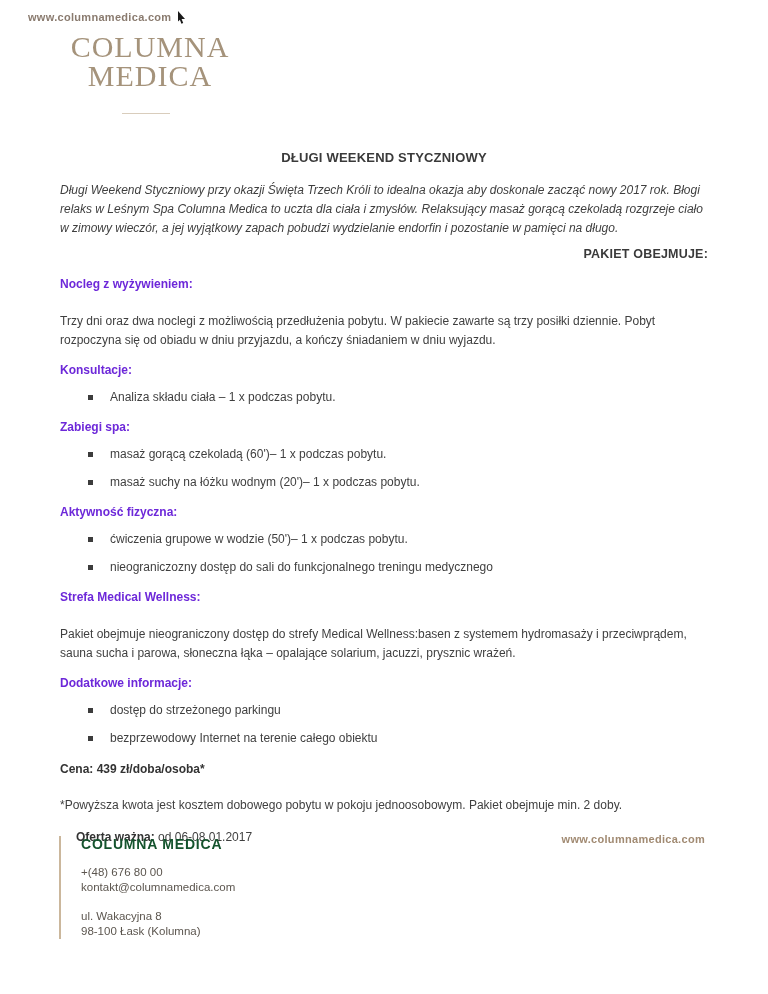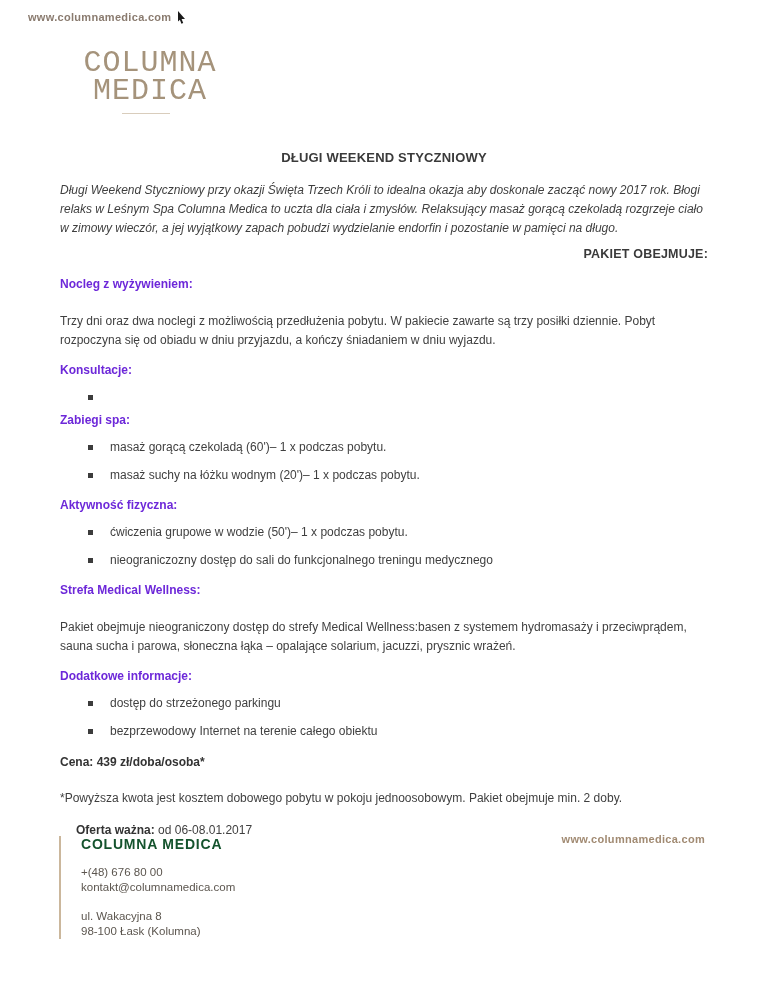--- a/index.html
+++ b/index.html
@@ -15,23 +15,23 @@
   
   .top-url {
     position:absolute; left:28px; top:8px;
     font-size:11px; font-weight:bold; letter-spacing:.3px;
     color:#8a7b6f; display:flex; align-items:center; gap:4px;
   }
   .cursor-glyph { display:inline-block; margin-left:2px; margin-top:3px; }
 
   
   .logo {
-    position:absolute; left:68px; top:48px; width:164px;
+    position:absolute; left:68px; top:32px; width:164px;
     text-align:center; color:#a5937b;
-    font-family:Liberation Mono, monospace;
+    font-family:Liberation Serif, serif;
   }
   .logo-line1 { font-size:30px; line-height:30px; letter-spacing:1px; }
   .logo-line2 { font-size:30px; line-height:27px; letter-spacing:1px; }
   .logo-rule {
     position:absolute; left:122px; top:113px; width:48px; height:0;
     border-top:1px solid #d9cdbc;
   }
 
   
   .content {
@@ -110,20 +110,21 @@
 
     <div class="center-head">PAKIET OBEJMUJE:</div>
 
     <h3 class="sec">Nocleg z wyżywieniem:</h3>
     <p class="body">Trzy dni oraz dwa noclegi z możliwością przedłużenia pobytu. W pakiecie zawarte są trzy posiłki dziennie. Pobyt rozpoczyna się od obiadu w dniu przyjazdu, a kończy śniadaniem w dniu wyjazdu.</p>
 
     <h3 class="sec">Konsultacje:</h3>
     <ul class="blist">
       <li>
         <span class="sq"></span>
+        <span>Analiza składu ciała – 1 x podczas pobytu.</span>
       </li>
     </ul>
 
     <h3 class="sec">Zabiegi spa:</h3>
     <ul class="blist">
       <li>
         <span class="sq"></span>
         <span>masaż  gorącą czekoladą (60')– 1 x podczas pobytu.</span>
       </li>
       <li>

